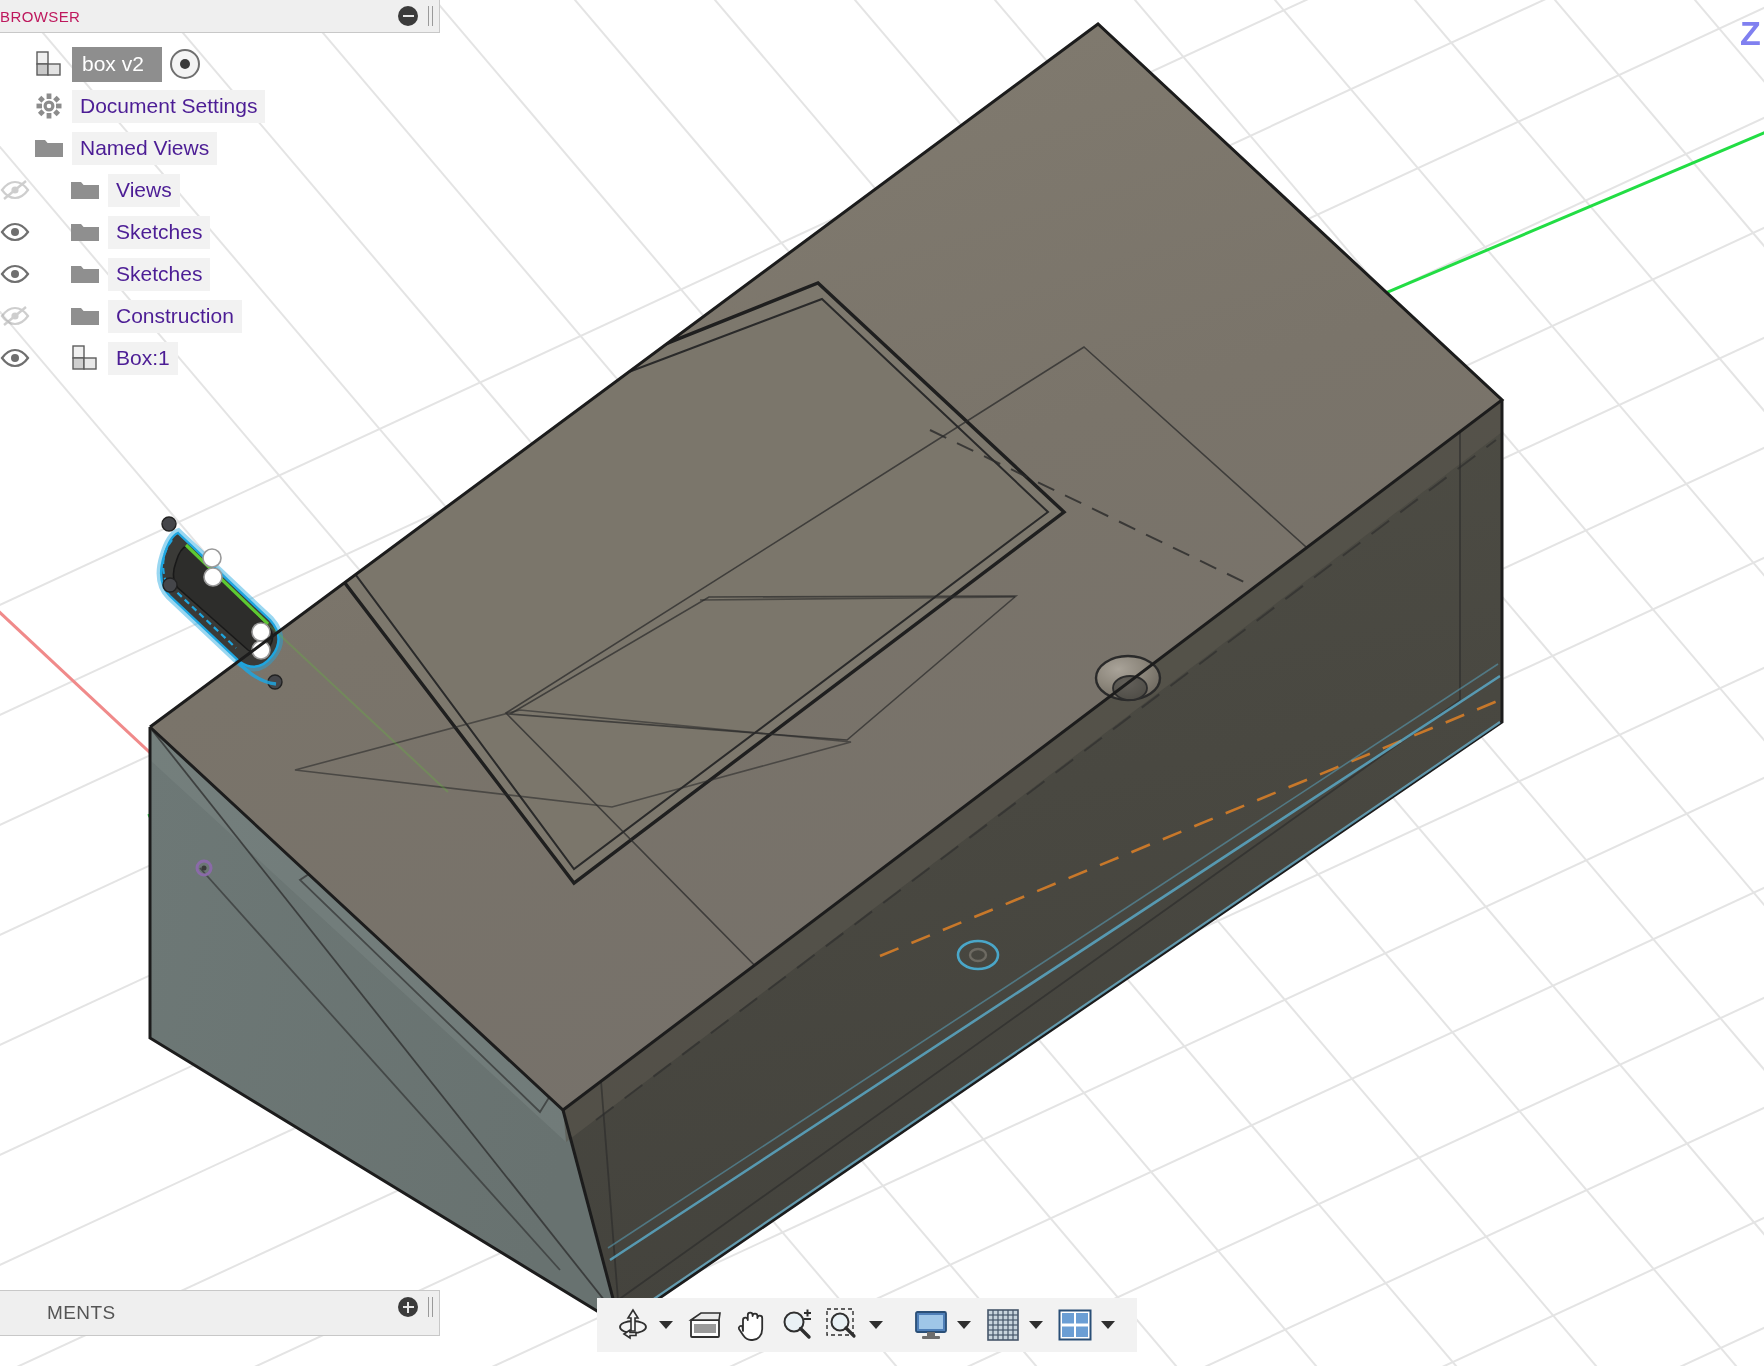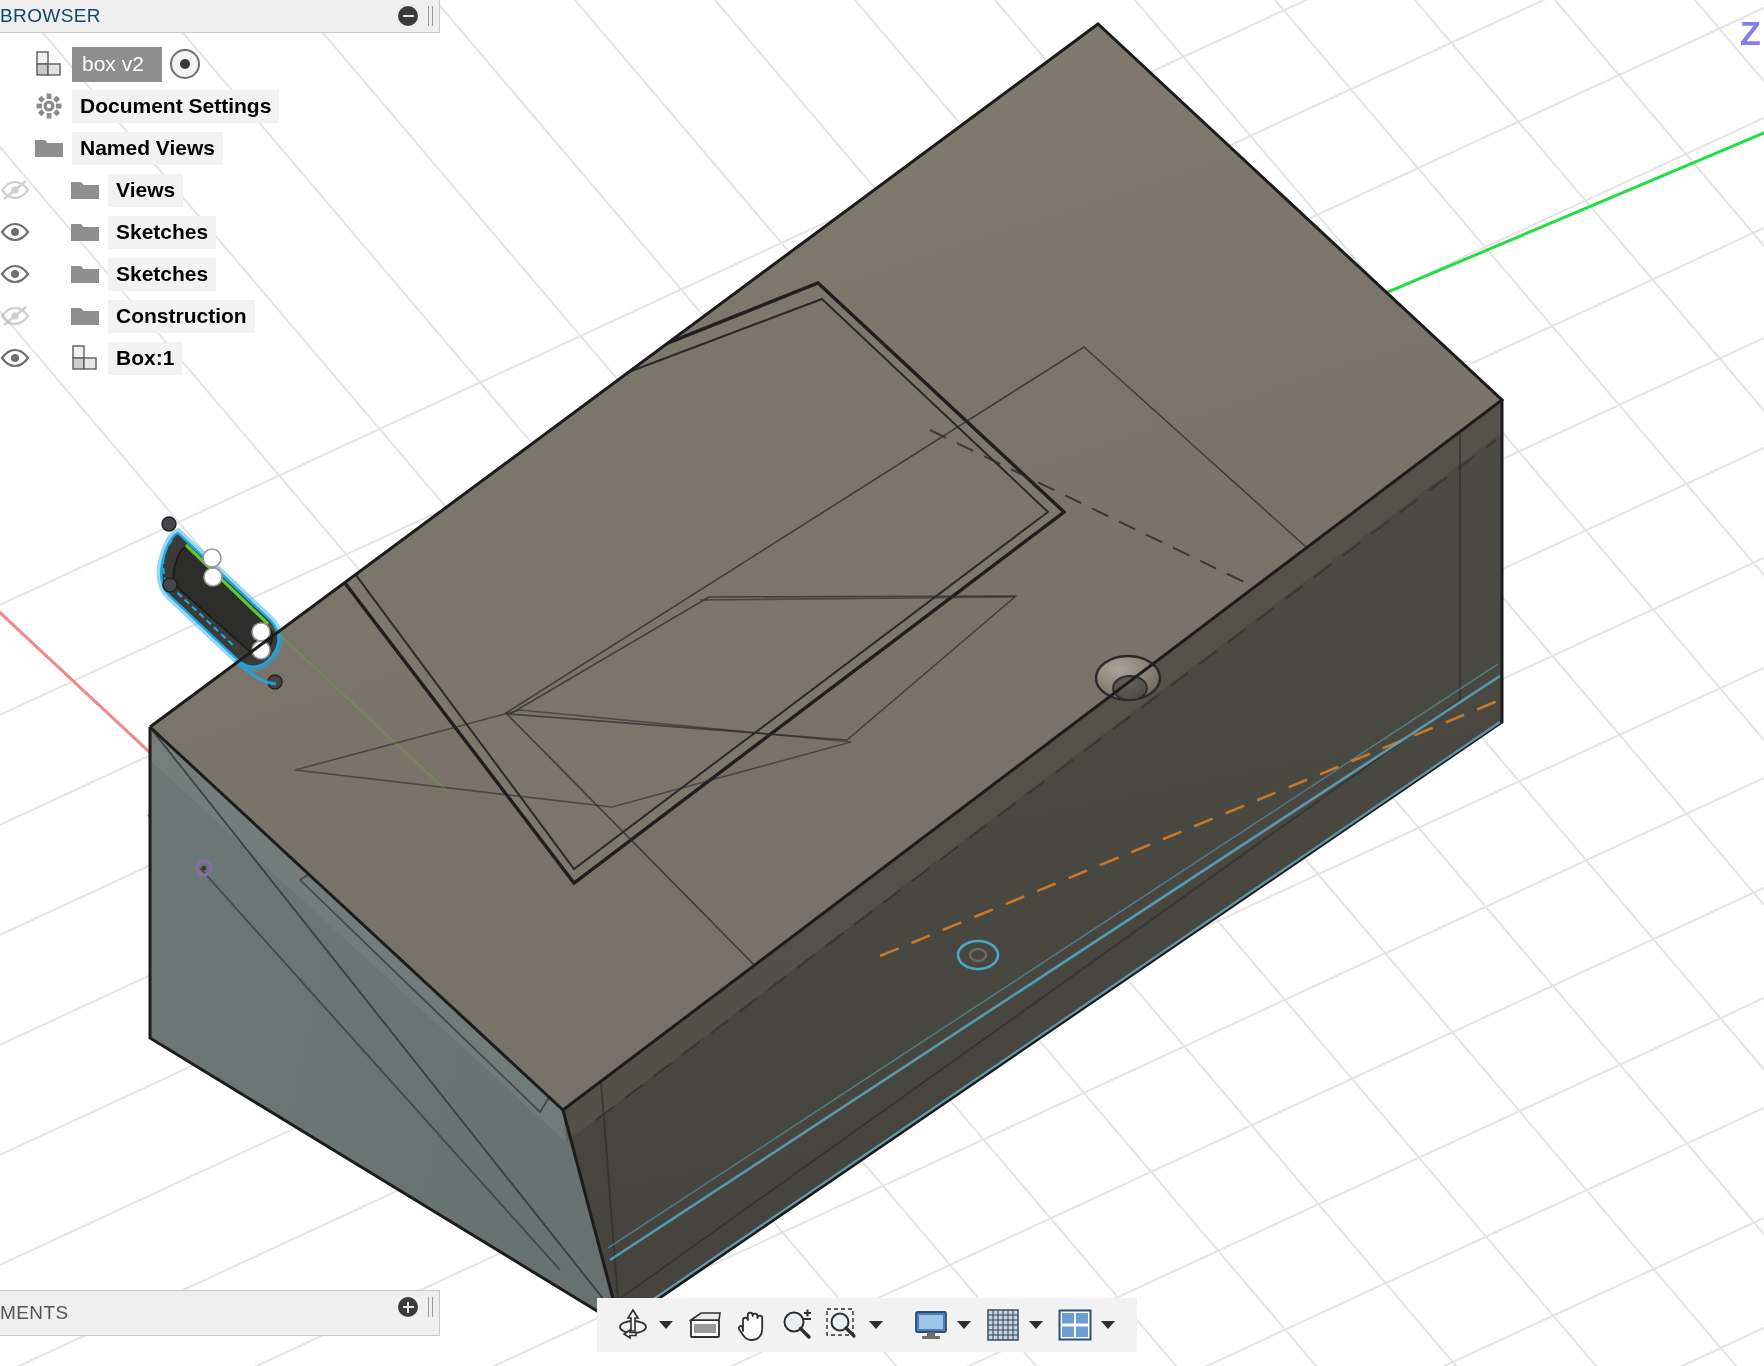--- a/index.html
+++ b/index.html
@@ -9,43 +9,43 @@
   #stage{position:absolute;left:0;top:0;width:1764px;height:1366px;overflow:hidden;background:#fff;}
 
   
   #viewport{position:absolute;left:0;top:0;width:1764px;height:1366px;background:#ffffff;}
   #gridsvg{position:absolute;left:0;top:0;}
 
   
   #browser-panel{position:absolute;left:-60px;top:0;width:500px;}
   #browser-header{position:relative;height:32px;background:#efefef;border-bottom:1px solid #c8c8c8;
      border-right:1px solid #c8c8c8;display:flex;align-items:center;}
-  #browser-title{margin-left:60px;font-size:19px;color:#0c4a6e;letter-spacing:.4px;}
+  #browser-title{margin-left:60px;font-size:15px;color:#be185d;letter-spacing:.4px;}
   .hdr-btns{position:absolute;right:6px;top:0;height:32px;display:flex;align-items:center;gap:10px;}
   .circ-btn{width:20px;height:20px;border-radius:50%;background:#3b3b3b;display:flex;align-items:center;justify-content:center;cursor:pointer;}
   .circ-btn .bar{width:11px;height:2.5px;background:#e8e8e8;}
   .circ-btn .bar.v{position:absolute;width:2.5px;height:11px;}
   .grip{width:3px;height:20px;border-left:1.5px solid #9a9a9a;border-right:1.5px solid #9a9a9a;cursor:col-resize;}
 
   #tree{position:relative;padding-top:10px;}
   .trow{position:relative;height:42px;display:flex;align-items:center;}
-  .tlabel{font-size:21px;color:#000000;background:#f2f2f2;padding:4px 8px 5px 8px;white-space:nowrap;font-weight:bold;}
+  .tlabel{font-size:21px;color:#4c1d95;background:#f2f2f2;padding:4px 8px 5px 8px;white-space:nowrap;}
   .trow.root .tlabel{background:#8e8e8e;color:#ffffff;font-weight:normal;padding:5px 18px 6px 10px;}
   .eye{width:34px;height:24px;margin-left:58px;flex:0 0 34px;}
   .indent{width:36px;flex:0 0 36px;}
   .icn{width:34px;height:28px;flex:0 0 34px;margin-right:6px;display:flex;align-items:center;justify-content:center;}
   .radio{width:26px;height:26px;border-radius:50%;background:#f4f4f4;border:2px solid #6f6f6f;
       display:flex;align-items:center;justify-content:center;margin-left:8px;cursor:pointer;}
   .radio i{width:10px;height:10px;border-radius:50%;background:#3a3a3a;display:block;}
 
   
   #comments-panel{position:absolute;left:-60px;bottom:0;width:500px;height:76px;}
   #comments-bar{position:relative;height:44px;background:#efefef;border-top:1px solid #c8c8c8;
      border-bottom:1px solid #c8c8c8;border-right:1px solid #c8c8c8;display:flex;align-items:center;}
-  #comments-title{margin-left:60px;font-size:19px;color:#555;letter-spacing:.4px;}
+  #comments-title{margin-left:60px;font-size:19px;color:#555;letter-spacing:.4px;padding-left:47px;}
 
   
   #navbar{position:absolute;left:597px;bottom:14px;height:54px;background:#f2f2f2;
      display:flex;align-items:center;padding:0 14px;gap:2px;}
   .nbtn{width:44px;height:44px;display:flex;align-items:center;justify-content:center;cursor:pointer;}
   .caret{width:0;height:0;border-left:7px solid transparent;border-right:7px solid transparent;
      border-top:8px solid #2f2f2f;cursor:pointer;margin:0 8px 0 2px;}
   .nsep{width:14px;}
 
   

